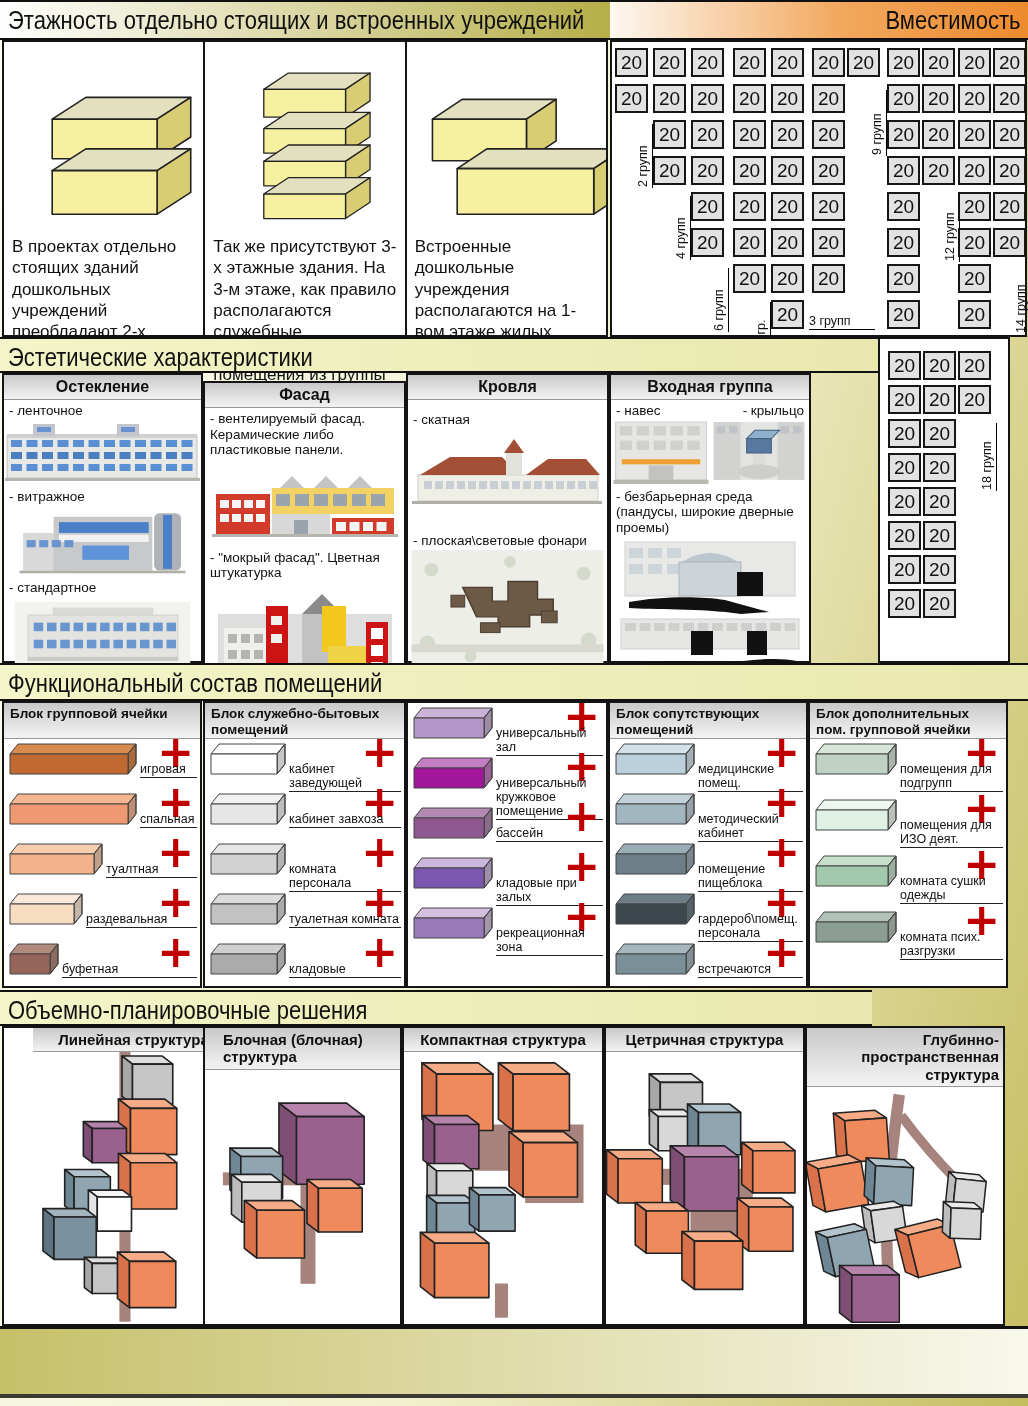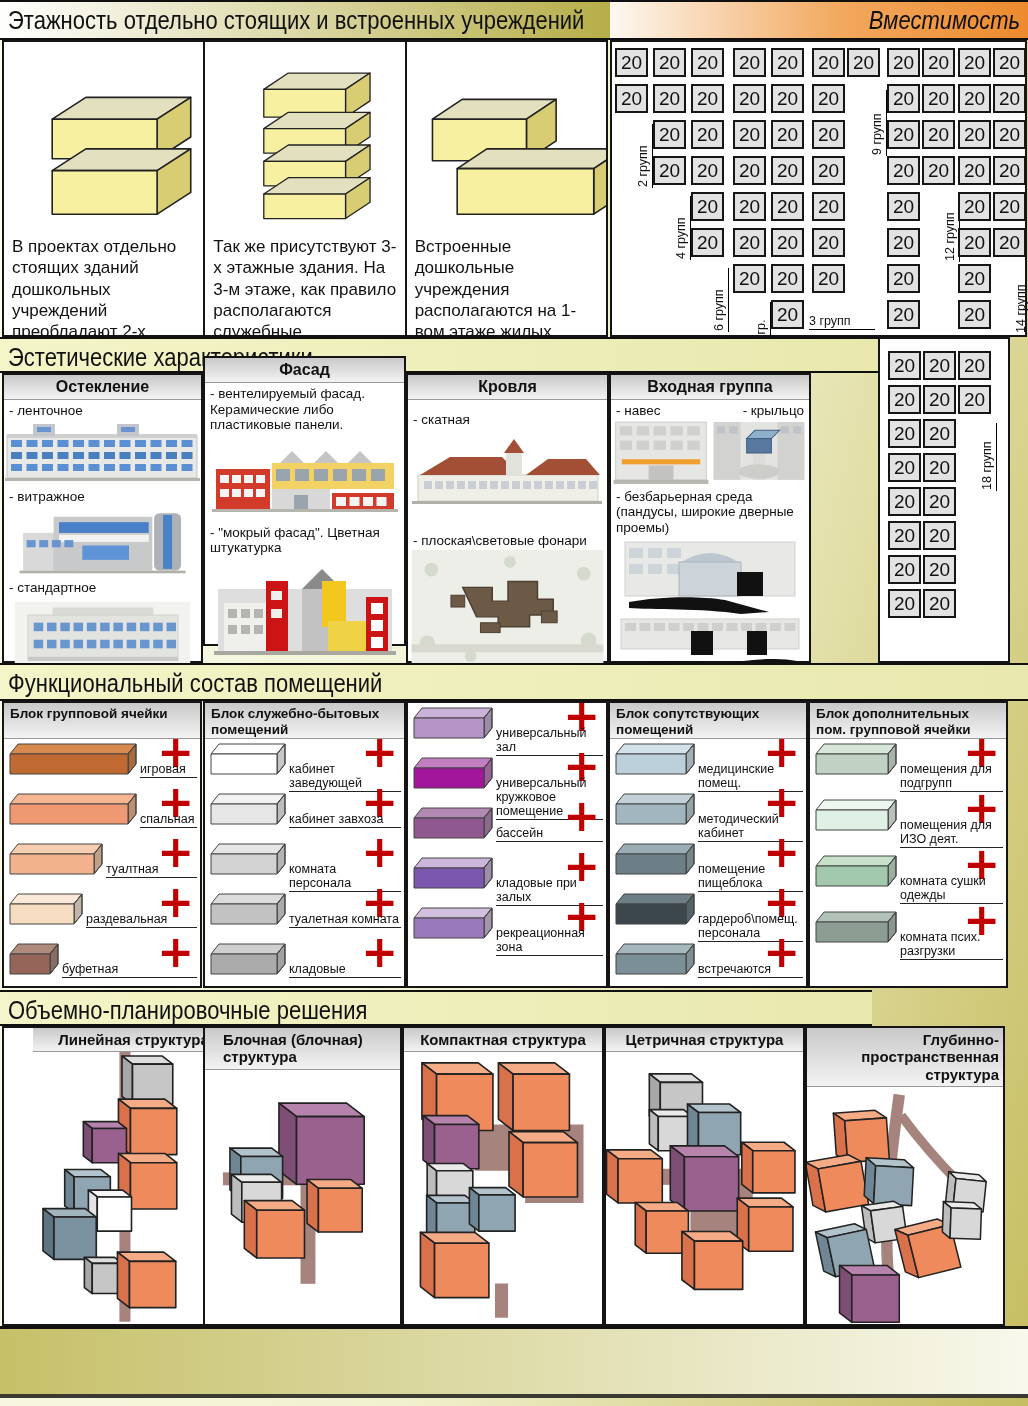--- a/index.html
+++ b/index.html
@@ -2,21 +2,21 @@
 <html><head>
 <meta charset="utf-8">
 <style>
   html,body{margin:0;padding:0;background:#888;}
   .poster{position:relative;width:1028px;height:1406px;overflow:hidden;
     background:linear-gradient(105deg,#fdfdf2 0%,#f1f1cf 55%,#c6bd60 100%);
     font-family:"Liberation Sans","DejaVu Sans",sans-serif;color:#111;}
   .tband{position:absolute;box-sizing:border-box;font-size:25px;padding:4px 8px 2px;
     border-bottom:2px solid #101010;border-top:2px solid #101010;white-space:nowrap;overflow:hidden;}
   .tband .tx{display:inline-block;transform:scaleX(0.88);transform-origin:left center;}
-  .tband.cap{text-align:right;font-style:italic;}
+  .tband.cap{text-align:right;}
   .tband.cap .tx{transform-origin:right center;}
   .tband.yellow{background:linear-gradient(to right,#f4f5c8,#e8e8ae);}
   .panel{position:absolute;background:#fff;border:2px solid #141414;box-sizing:border-box;}
   
   .ccell{position:absolute;width:33px;height:29px;background:#e2e2e2;border:2px solid #161616;
     box-sizing:border-box;font-size:19px;line-height:25px;text-align:center;}
   .clab-v{position:absolute;width:16px;writing-mode:vertical-rl;transform:rotate(180deg);
     font-size:12.5px;border-left:1px solid #000;padding:1px 0;white-space:nowrap;}
   .clab-h{position:absolute;font-size:12.5px;border-bottom:1px solid #000;padding-bottom:1px;}
   
@@ -307,21 +307,21 @@
           <rect x="104" y="44" width="10" height="9" fill="#6a96d0"></rect>
           <rect x="118" y="44" width="10" height="9" fill="#6a96d0"></rect>
           <rect x="132" y="44" width="10" height="9" fill="#6a96d0"></rect>
           <rect x="146" y="44" width="10" height="9" fill="#6a96d0"></rect>
           <rect x="160" y="44" width="10" height="9" fill="#6a96d0"></rect>
           <rect x="14" y="62" width="158" height="4" fill="#c8c8c4"></rect>
         </svg>
     </div>
   </div>
 
-  <div class="panel" style="left:203px;top:356px;width:203px;height:290px;">
+  <div class="panel" style="left:203px;top:381px;width:203px;height:290px;">
     <div class="ehead">Фасад</div>
     <div class="ebody">
       <div class="eitem">- вентелируемый фасад. Керамические либо пластиковые панели.</div>
       <svg id="il-vent" class="eimg" viewBox="0 0 190 74" style="width:190px;height:86px">
           <polygon points="70,22 82,10 94,22" fill="#c4c4c4"></polygon>
           <polygon points="104,22 116,10 128,22" fill="#c4c4c4"></polygon>
           <polygon points="138,22 150,10 162,22" fill="#c4c4c4"></polygon>
    <rect x="62" y="22" width="122" height="26" fill="#f2d264"></rect>
           <rect x="66" y="28" width="14" height="12" fill="#9aa4ac"></rect>
           <rect x="85" y="28" width="14" height="12" fill="#9aa4ac"></rect>

